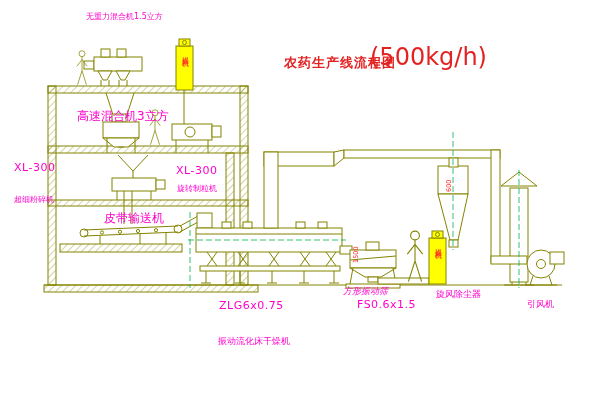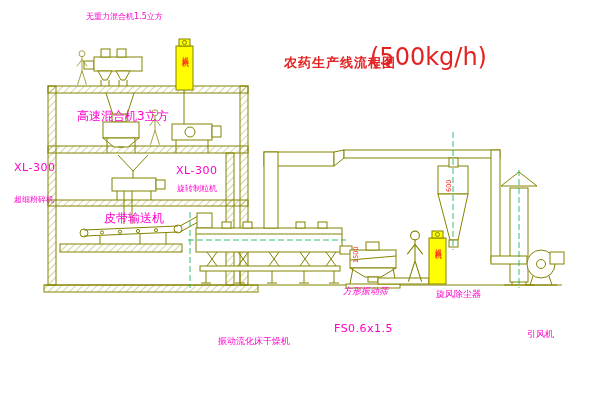--- a/index.html
+++ b/index.html
@@ -193,26 +193,27 @@
 
   <div class="lbl big" style="left:14px;top:162px;">XL-300</div>
   <div class="lbl" style="left:14px;top:196px;font-size:8px;">超细粉碎机</div>
 
   <div class="lbl big" style="left:176px;top:165px;">XL-300</div>
   <div class="lbl" style="left:177px;top:185px;font-size:8px;">旋转制粒机</div>
 
   <div class="lbl" style="left:104px;top:212px;font-size:12px;">皮带输送机</div>
 
   <div class="lbl" style="left:218px;top:289px;margin-top:48px;">振动流化床干燥机</div>
+  <div class="lbl big" style="left:219px;top:300px;">ZLG6x0.75</div>
 
   <div class="lbl" style="left:343px;top:287px;font-style:italic;">方形振动筛</div>
-  <div class="lbl big" style="left:334px;top:299px;margin-top:24px;">FS0.6x1.5</div>
+  <div class="lbl big" style="left:357px;top:299px;">FS0.6x1.5</div>
 
   <div class="lbl" style="left:436px;top:290px;">旋风除尘器</div>
-  <div class="lbl" style="left:527px;top:300px;margin-top:30px;">引风机</div>
+  <div class="lbl" style="left:527px;top:300px;">引风机</div>
 
   <div class="vlabel" style="left:180px;top:51px;">提升机</div>
   <div class="vlabel" style="left:433px;top:243px;">提升机</div>
 
   <div class="vdim" style="left:445px;top:192px;">600</div>
   <div class="vdim" style="left:352px;top:263px;">1500</div>
 
 </div>
 
 </body></html>

